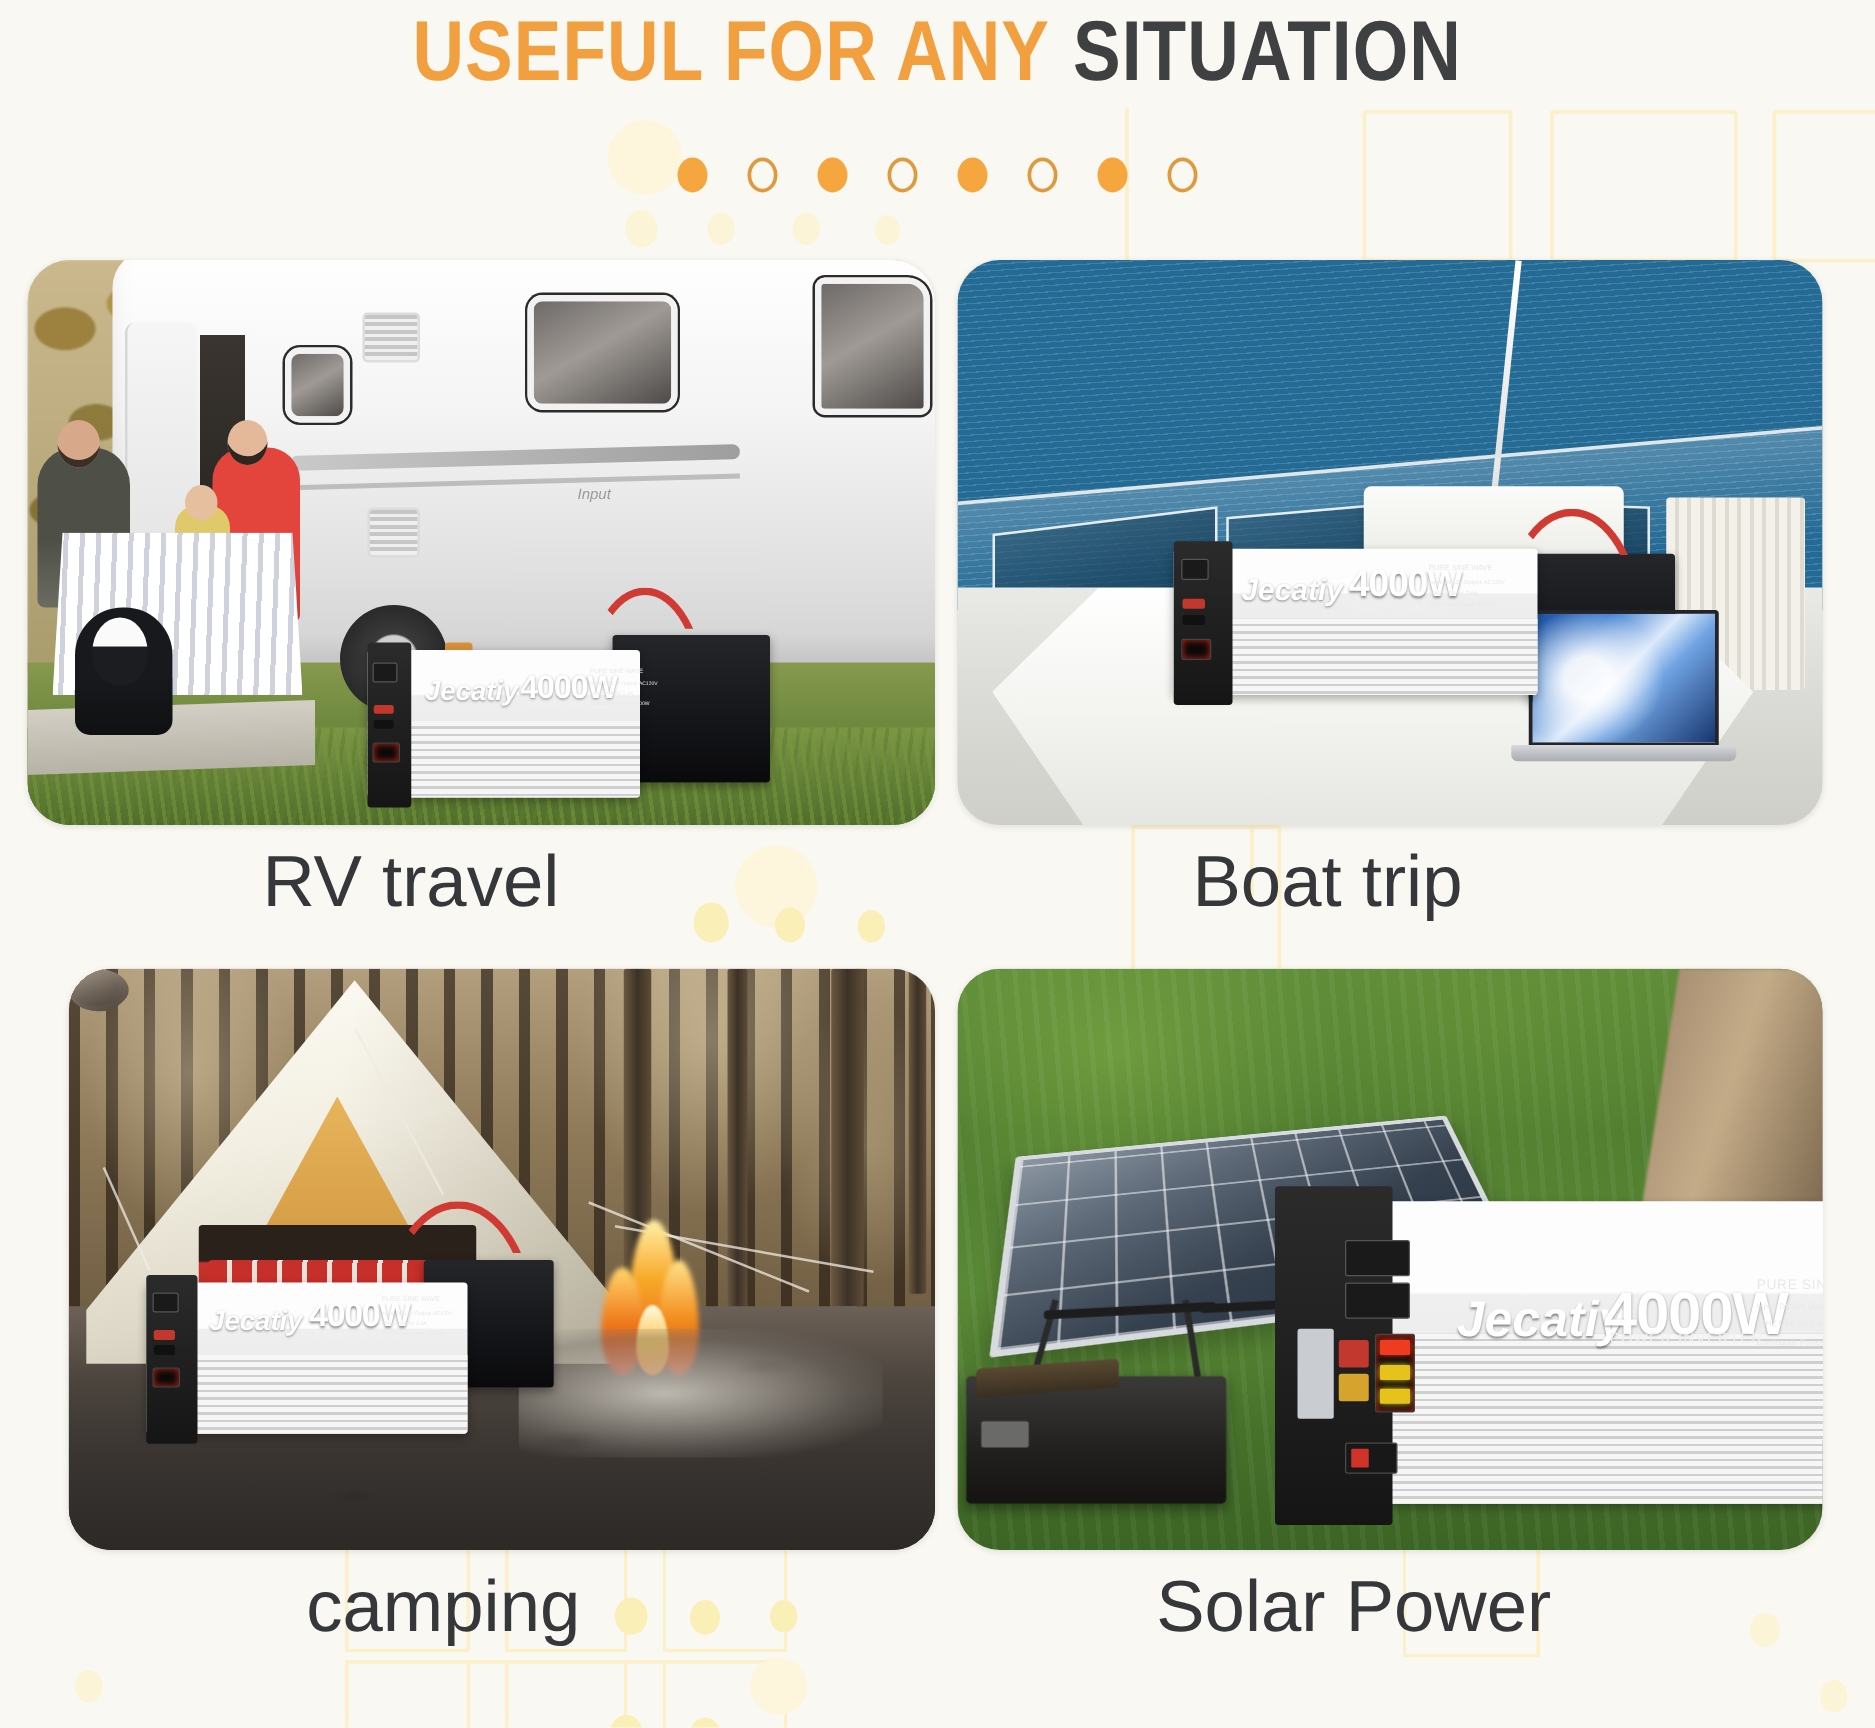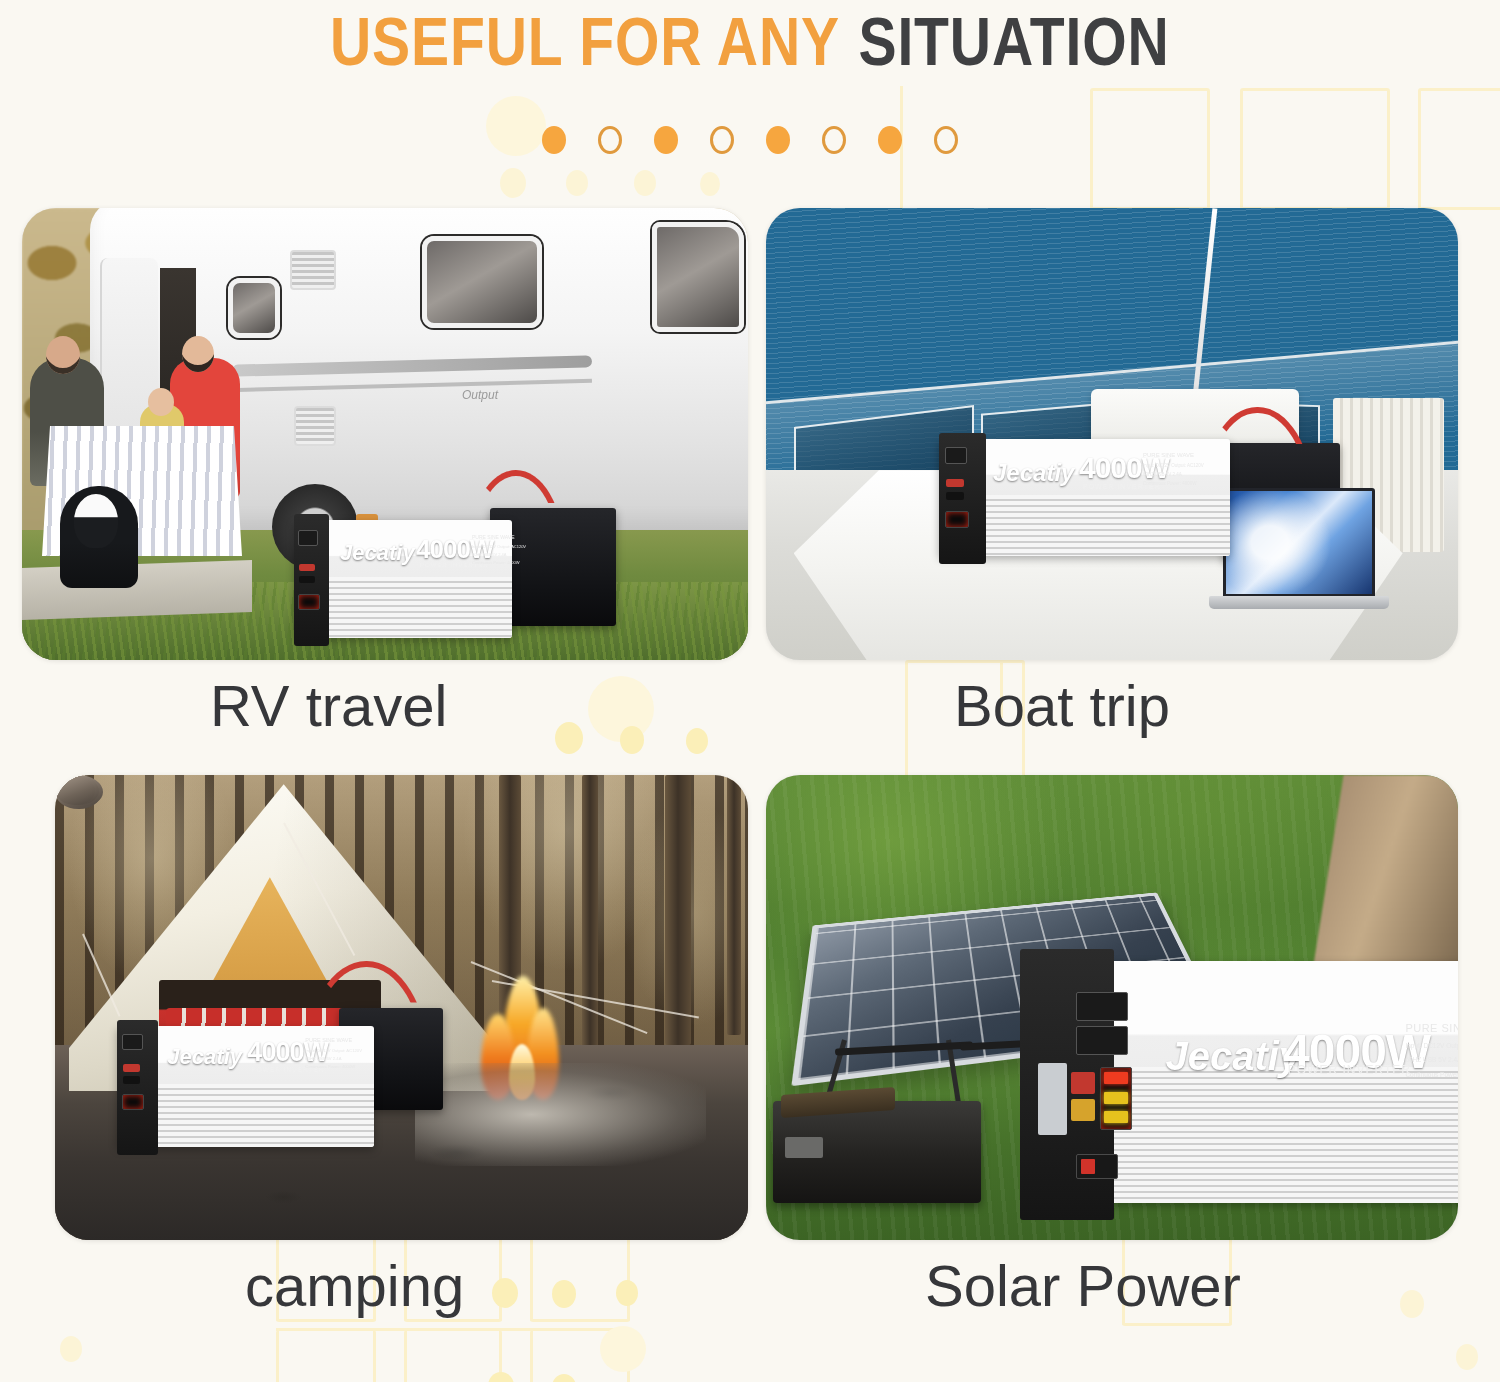--- a/index.html
+++ b/index.html
@@ -365,21 +365,21 @@
       <div class="rvbody"></div>
       <div class="rvdoor"></div>
       <div class="rvdark"></div>
       <div class="rvvent rvv1"></div>
       <div class="rvvent rvv2"></div>
       <div class="rvwin rvw1"></div>
       <div class="rvwin rvw2"></div>
       <div class="rvwin rvw3"></div>
       <div class="rvstripe"></div>
       <div class="rvstripe2"></div>
-      <div style="position:absolute;left:440px;top:180px;font-size:12px;color:#9a9a9a;font-style:italic;">Output</div>
+      <div style="position:absolute;left:440px;top:180px;font-size:12px;color:#9a9a9a;font-style:italic;">Input</div>
       <div class="rvwheel"></div>
       <div class="rvlight" style="left:334px; top:306px;"></div>
       <div class="rvlight" style="left:548px; top:302px;"></div>
 
       <div class="grass1"></div>
       <div class="patio"></div>
 
       <div class="person p-man"></div>
       <div class="p-man-head"></div>
       <div class="person p-woman"></div>

